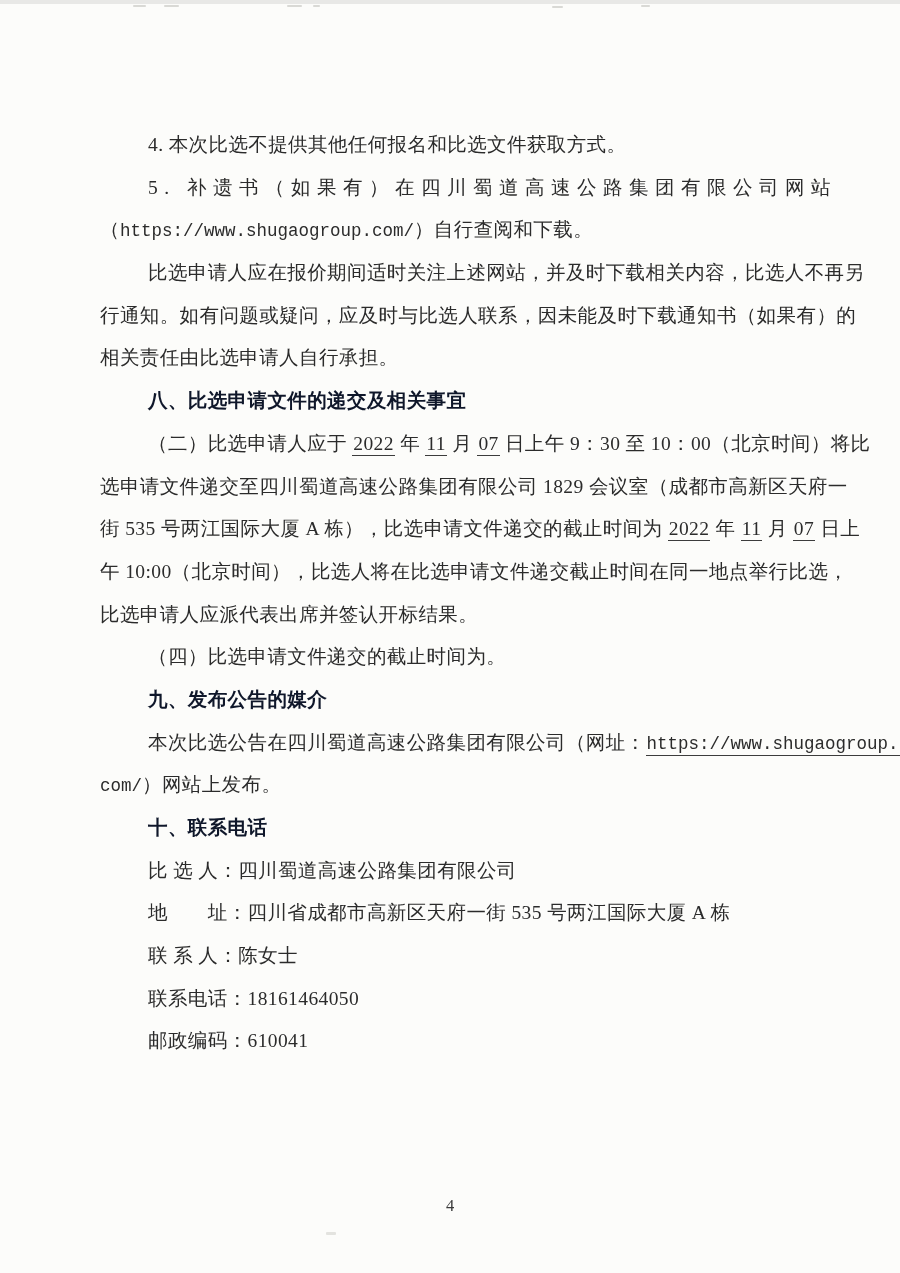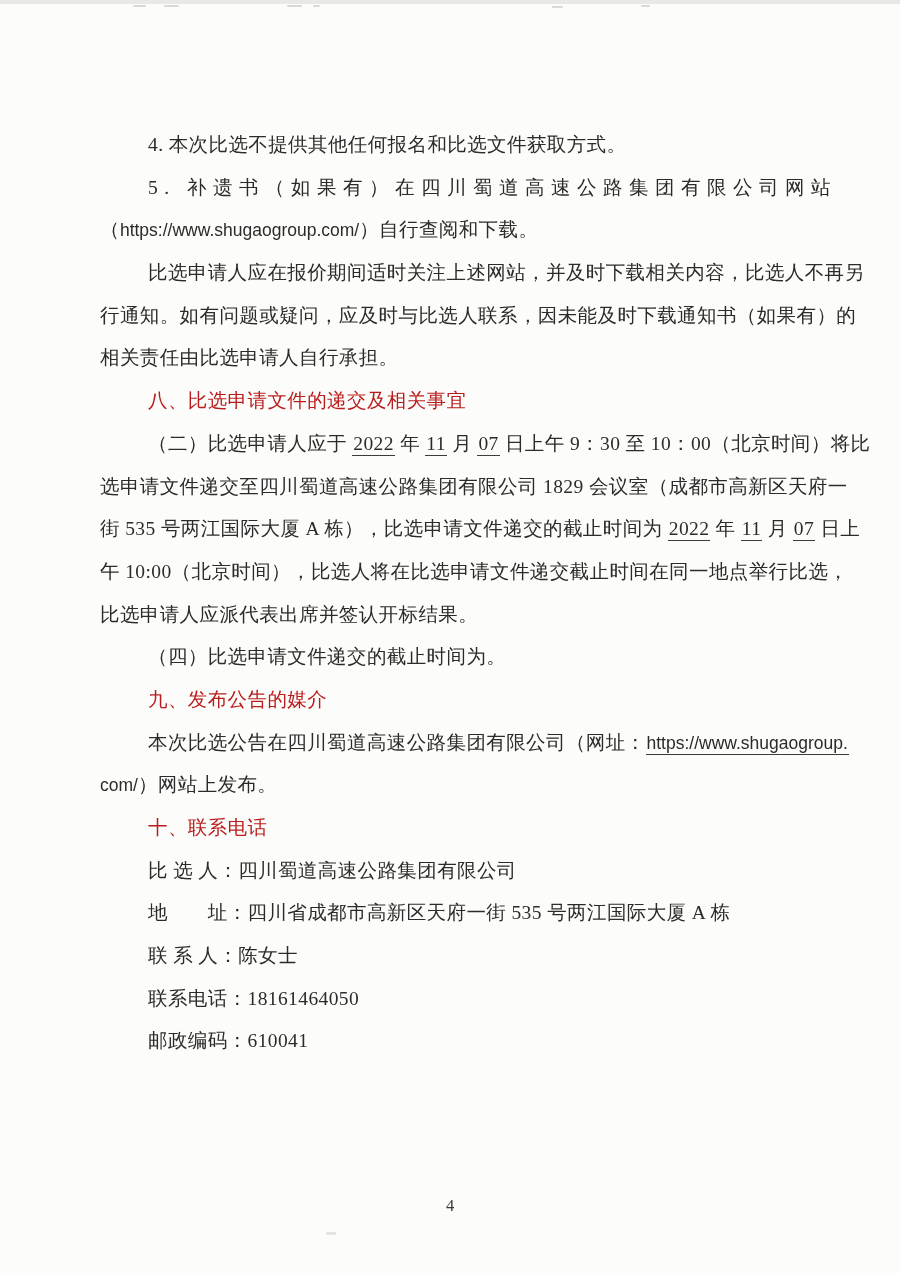--- a/index.html
+++ b/index.html
@@ -25,24 +25,24 @@
     width: 748px;
   }
   .line {
     height: 42.7px;
     font-size: 19.5px;
     line-height: 25px;
     letter-spacing: 0.4px;
     white-space: nowrap;
   }
   .line.indent { padding-left: 48px; }
-  .line.bold   { font-weight: normal; color: #b91c1c; }
+  .line.bold   { font-weight: bold; color: #0f172a; }
   .line.spread { letter-spacing: 6.5px; }
   .seg-mono {
-    font-family: Liberation Sans, sans-serif;
+    font-family: Liberation Mono, monospace;
     font-size: 17.5px;
     letter-spacing: 0;
   }
   .seg-underline {
     border-bottom: 1.5px solid #3c3c3c;
     padding: 0 1px 1px 1px;
   }
   .page-number {
     position: absolute;
     top: 1192px;

